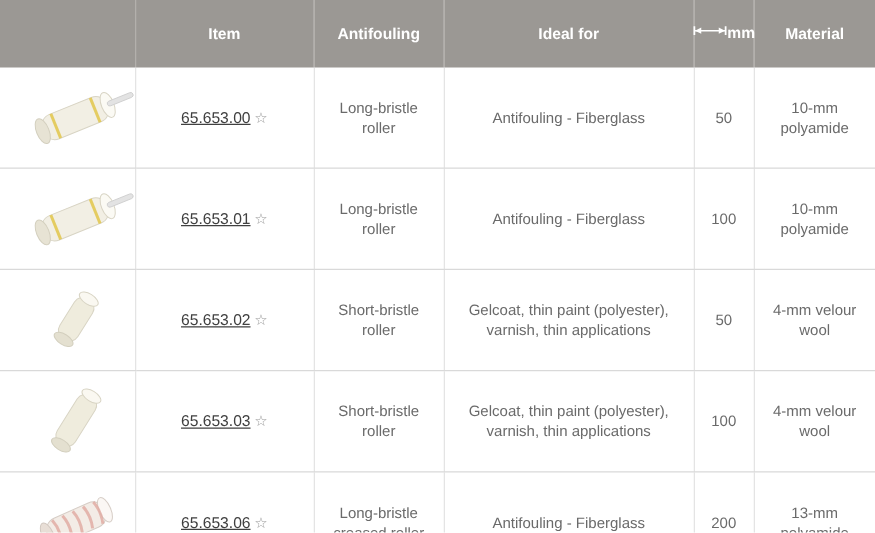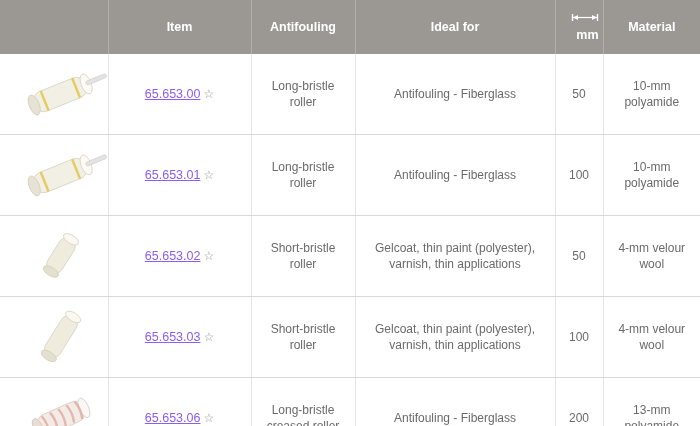--- a/index.html
+++ b/index.html
@@ -55,35 +55,35 @@
   table.product-table tbody td:last-child {
     border-right: none;
   }
   table.product-table tbody tr:last-child td {
     border-bottom: 1px solid #d9d9d9;
   }
   td.cell-image {
     padding: 0;
   }
   .item-link {
-    color: #8b5cf6;
+    color: #404040;
     text-decoration: underline;
     font-size: 12.5px;
     cursor: pointer;
   }
   .star {
     color: #9a9a9a;
     font-size: 12px;
     margin-left: 3px;
     cursor: pointer;
   }
   .mm-header-inner {
     display: flex;
-    flex-direction: column;
-    align-items: flex-end;
+    flex-direction: row;
+    align-items: center;
     justify-content: center;
     line-height: 1.1;
   }
   .arrow-measure {
     display: block;
     margin-bottom: 3px;
   }
   .roller-wrap {
     width: 108px;
     height: 72px;

